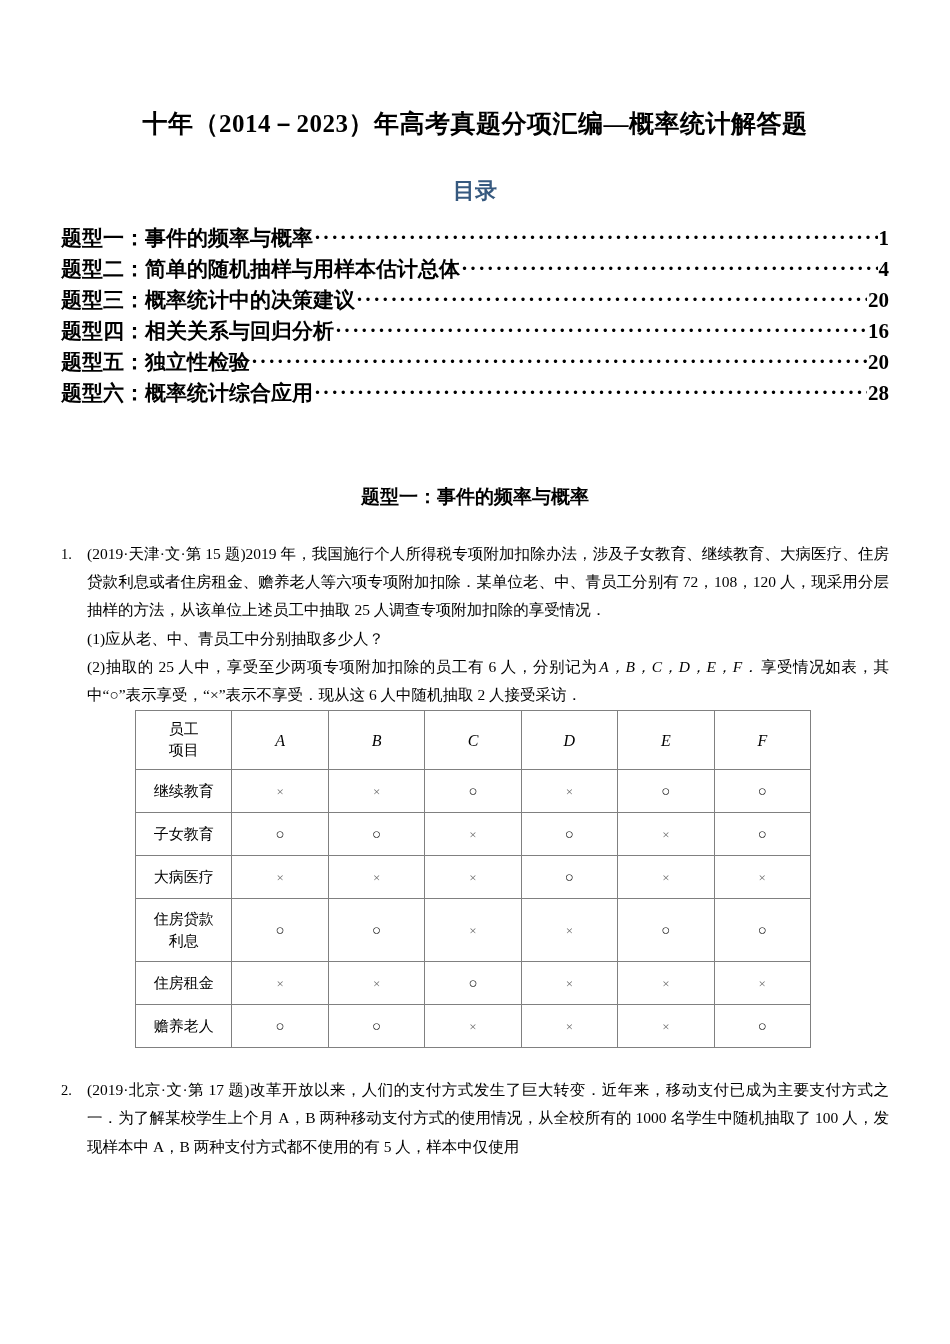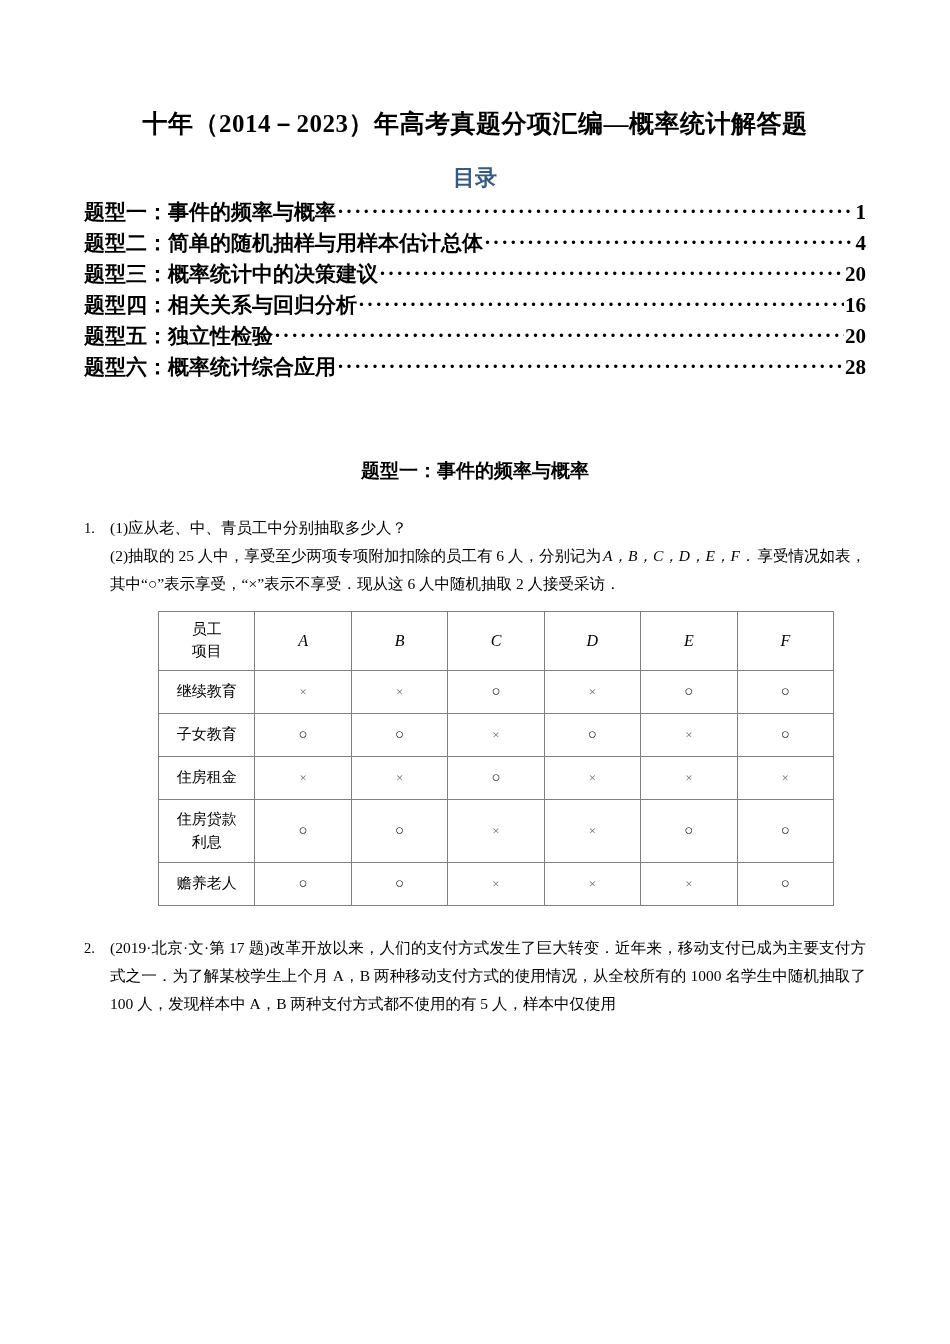--- a/index.html
+++ b/index.html
@@ -12,21 +12,21 @@
     height: 1344px;
     font-family: "Liberation Serif", "DejaVu Serif", serif;
     color: #000000;
     position: relative;
     overflow: hidden;
   }
   .page {
     width: 950px;
     height: 1332px;
     box-sizing: border-box;
-    padding: 0 84px;
+    padding: 0 61px;
     position: relative;
   }
 
   
   .doc-title {
     text-align: center;
     font-size: 25px;
     font-weight: bold;
     letter-spacing: 0.5px;
     margin: 0;
@@ -34,21 +34,21 @@
     line-height: 1.3;
     white-space: nowrap;
   }
 
   
   .toc-heading {
     text-align: center;
     color: #36597f;
     font-size: 22px;
     font-weight: bold;
-    margin: 0;
+    margin: 13px;
     padding-top: 24px;
     padding-bottom: 6px;
     line-height: 1.2;
   }
   .toc-list {
     margin: 0;
     padding: 0;
     list-style: none;
   }
   .toc-item {
@@ -113,21 +113,21 @@
   .para-indent0 { text-indent: 0; }
   .mathvar {
     font-family: "Liberation Serif", "DejaVu Serif", serif;
     font-style: italic;
     padding: 0 2px;
     margin-top: 24px;
   }
 
   
   .xtable-wrap {
-    margin: 12px 0 2px 48px;
+    margin: 1px 0 2px 48px;
   }
   table.xtable {
     border-collapse: collapse;
     width: 676px;
     table-layout: fixed;
   }
   table.xtable td {
     border: 1px solid #808080;
     text-align: center;
     vertical-align: middle;
@@ -204,20 +204,21 @@
       <span class="toc-dots">·····································································································································</span>
       <span class="toc-page">28</span>
     </li>
   </ul>
 
   <h3 class="section-heading">题型一：事件的频率与概率</h3>
 
   <div class="problem">
     <div class="problem-num">1.</div>
     <div class="problem-body">
+      <p class="para-indent0"><span>(2019·天津·文·第 15 题)</span><span>2019 年，我国施行个人所得税专项附加扣除办法，涉及子女教育、继续教育、大病医疗、住房贷款利息或者住房租金、赡养老人等六项专项附加扣除．某单位老、中、青员工分别有 72，108，120 人，现采用分层抽样的方法，从该单位上述员工中抽取 25 人调查专项附加扣除的享受情况．</span></p>
       <p class="subq">(1)应从老、中、青员工中分别抽取多少人？</p>
       <p class="subq"><span>(2)抽取的 25 人中，享受至少两项专项附加扣除的员工有 6 人，分别记为</span><span class="mathvar">A，B，C，D，E，F．</span><span>享受情况如表，其中“○”表示享受，“×”表示不享受．现从这 6 人中随机抽取 2 人接受采访．</span></p>
 
       <div class="xtable-wrap">
         <table class="xtable">
           <tbody>
             <tr>
               <td class="hdr-cell">
                 <span class="hdr-stack">员工</span>
                 <span class="hdr-stack">项目</span>
@@ -243,45 +244,54 @@
             <tr>
               <td>子女教育</td>
               <td><span class="mark-o">○</span></td>
               <td><span class="mark-o">○</span></td>
               <td><span class="mark-x">×</span></td>
               <td><span class="mark-o">○</span></td>
               <td><span class="mark-x">×</span></td>
               <td><span class="mark-o">○</span></td>
             </tr>
 
-
-            <tr>
-              <td>住房租金</td>
-              <td><span class="mark-x">×</span></td>
-              <td><span class="mark-x">×</span></td>
-              <td><span class="mark-o">○</span></td>
-              <td><span class="mark-x">×</span></td>
+            <tr>
+              <td>大病医疗</td>
+              <td><span class="mark-x">×</span></td>
+              <td><span class="mark-x">×</span></td>
+              <td><span class="mark-x">×</span></td>
+              <td><span class="mark-o">○</span></td>
               <td><span class="mark-x">×</span></td>
               <td><span class="mark-x">×</span></td>
             </tr>
 
             <tr>
               <td class="tall">
                 <span class="hdr-stack">住房贷款</span>
                 <span class="hdr-stack">利息</span>
               </td>
               <td class="tall"><span class="mark-o">○</span></td>
               <td class="tall"><span class="mark-o">○</span></td>
               <td class="tall"><span class="mark-x">×</span></td>
               <td class="tall"><span class="mark-x">×</span></td>
               <td class="tall"><span class="mark-o">○</span></td>
               <td class="tall"><span class="mark-o">○</span></td>
             </tr>
 
             <tr>
+              <td>住房租金</td>
+              <td><span class="mark-x">×</span></td>
+              <td><span class="mark-x">×</span></td>
+              <td><span class="mark-o">○</span></td>
+              <td><span class="mark-x">×</span></td>
+              <td><span class="mark-x">×</span></td>
+              <td><span class="mark-x">×</span></td>
+            </tr>
+
+            <tr>
               <td>赡养老人</td>
               <td><span class="mark-o">○</span></td>
               <td><span class="mark-o">○</span></td>
               <td><span class="mark-x">×</span></td>
               <td><span class="mark-x">×</span></td>
               <td><span class="mark-x">×</span></td>
               <td><span class="mark-o">○</span></td>
             </tr>
           </tbody>
         </table>

